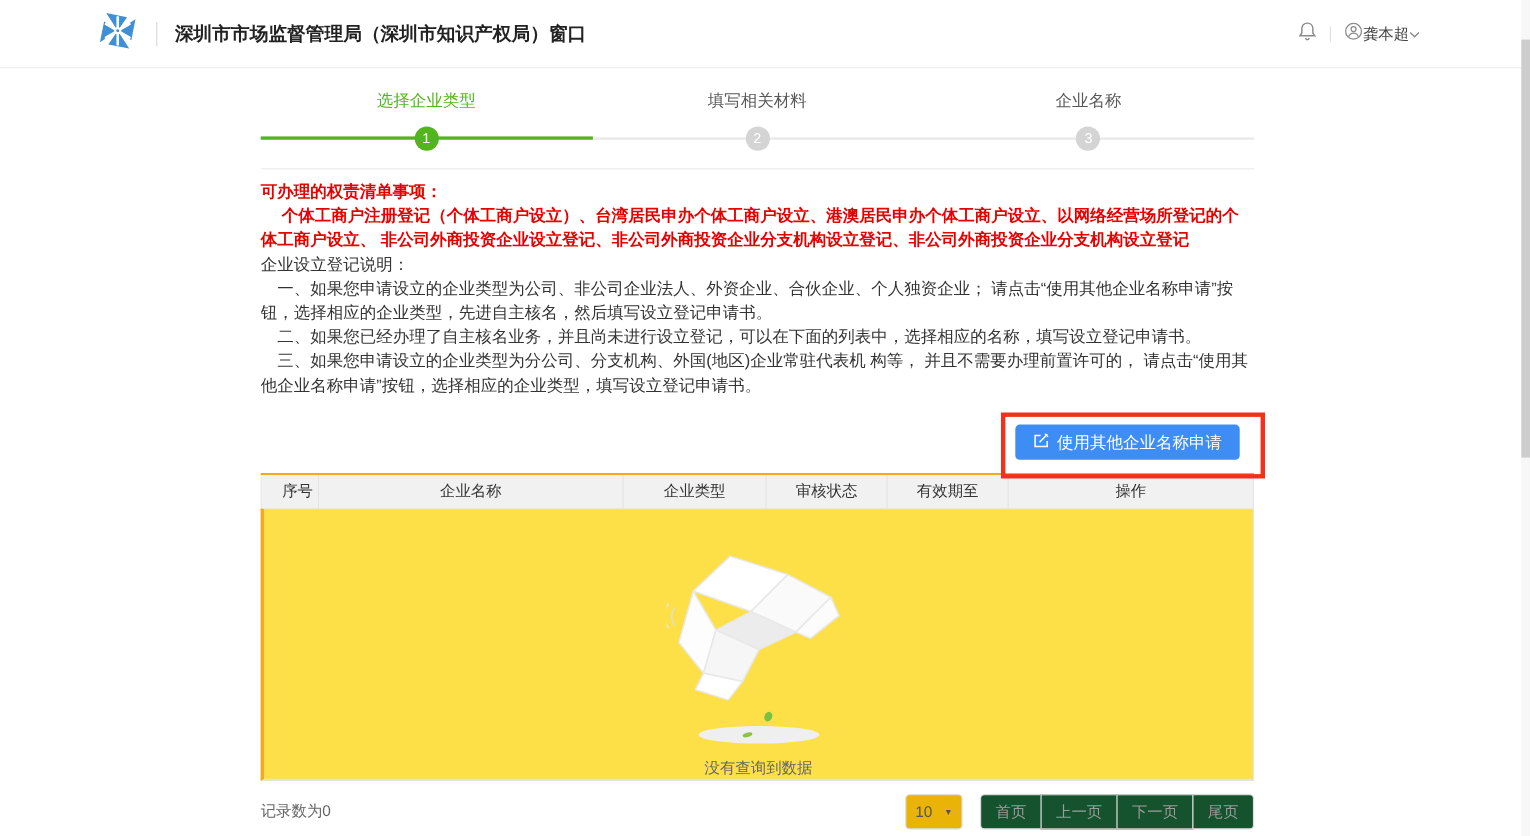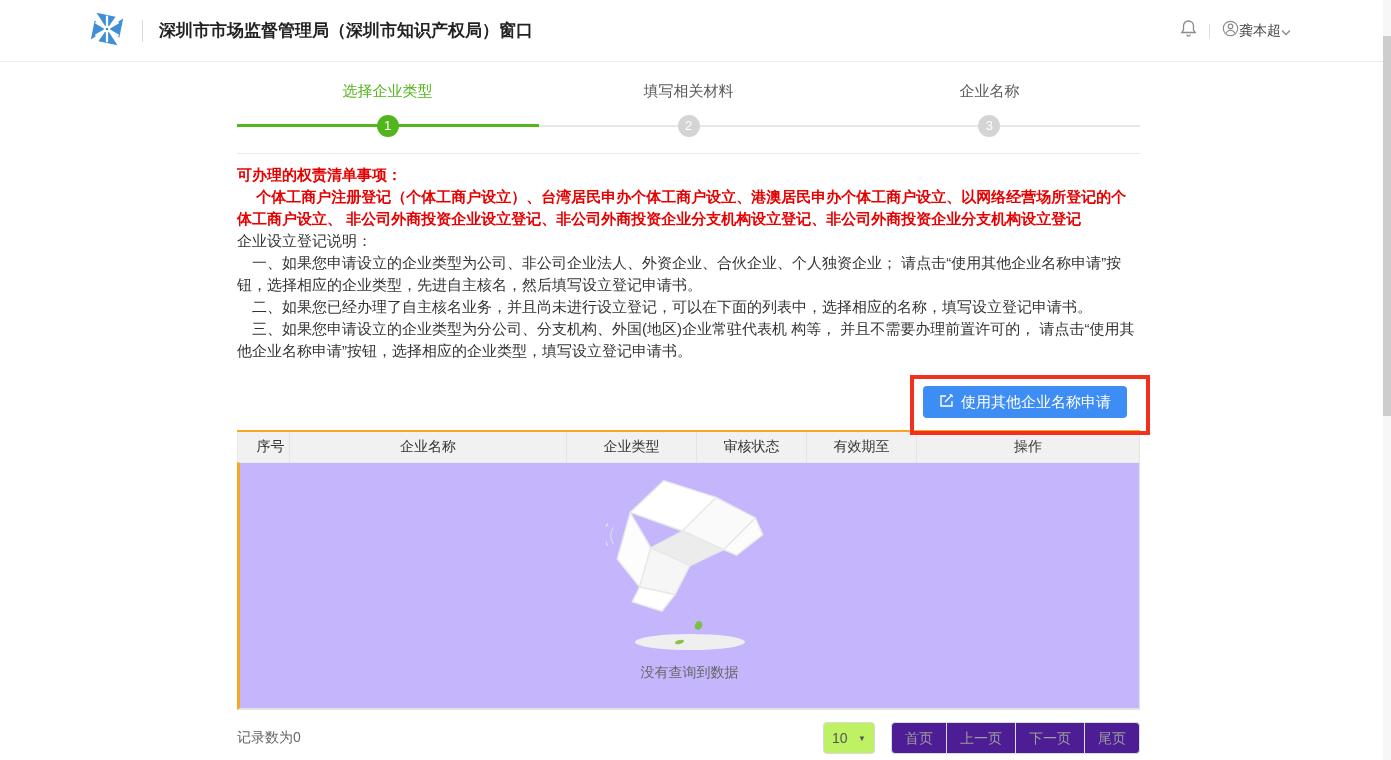--- a/index.html
+++ b/index.html
@@ -50,42 +50,42 @@
     border:4px solid #f2301d; z-index:5; pointer-events:none; }
 
   
   .table { border-top:2px solid #f7a823; }
   .thead { display:flex; height:30px; background:#f1f1f1; }
   .th { border-right:1px solid #e4e4e4; font-size:14px; color:#333;
     display:flex; align-items:center; justify-content:center; }
   .th:first-child { border-left:1px solid #e9e9e9; }
   .c0{width:53px;padding-left:14px;} .c1{width:277px;} .c2{width:130px;} .c3{width:110px;}
   .c4{width:110px;} .c5{flex:1;}
-  .tbody { height:248px; background:#c4b5fd; border-left:3px solid #f7a823;
+  .tbody { height:248px; background:#fde047; border-left:3px solid #f7a823;
     border-right:1px solid #e4e4e4; border-bottom:2px solid #e2e2e2; border-top:1px solid #e9e9e9;
-    display:flex; flex-direction:column; align-items:center; justify-content:flex-end; padding-bottom:26px; }
+    display:flex; flex-direction:column; align-items:center; justify-content:flex-end; padding-bottom:0; }
   .empty-dot { width:7px; height:9px; background:#7ac143; border-radius:50%;
     transform:rotate(25deg); margin:2px 0 4px 18px; }
   .empty-shadow { width:110px; height:16px; background:#efefef; border-radius:50%;
     position:relative; }
   .empty-shadow i { position:absolute; left:40px; top:6px; width:9px; height:4px;
     background:#8bc34a; border-radius:50%; transform:rotate(-15deg); }
   .empty-text { margin-top:14px; font-size:14px; color:#666; }
 
   
   .footer { margin-top:12px; display:flex; justify-content:space-between; align-items:center; }
   .records { font-size:14px; color:#666; }
   .footer-right { display:flex; align-items:center; gap:16px; }
   .page-size { width:52px; height:32px; border:1px solid #d9d9d9; border-radius:4px;
-    background:#bef264; display:flex; align-items:center; justify-content:space-between;
+    background:#eab308; display:flex; align-items:center; justify-content:space-between;
     padding:0 8px; font-size:14px; color:#555; cursor:pointer; }
   .caret { font-size:8px; color:#555; }
   .pg-group { display:flex; }
   .pg-btn { height:32px; line-height:30px; padding:0 13px; border:1px solid #dcdcdc;
-    background:#4c1d95; color:#9c9c9c; font-size:14px; margin-left:-1px; cursor:pointer;
+    background:#14532d; color:#9c9c9c; font-size:14px; margin-left:-1px; cursor:pointer;
     font-family:"Liberation Sans","DejaVu Sans",sans-serif; }
   .pg-btn:first-child { border-radius:4px 0 0 4px; margin-left:0; }
   .pg-btn:last-child { border-radius:0 4px 4px 0; }
 
   
   .scrollbar { position:absolute; top:0; right:0; width:8px; height:760px; background:#f7f7f7; }
   .scroll-thumb { position:absolute; top:36px; right:0; width:8px; height:380px; background:#cdcdcd; }
 </style>
 </head>
 <body>

